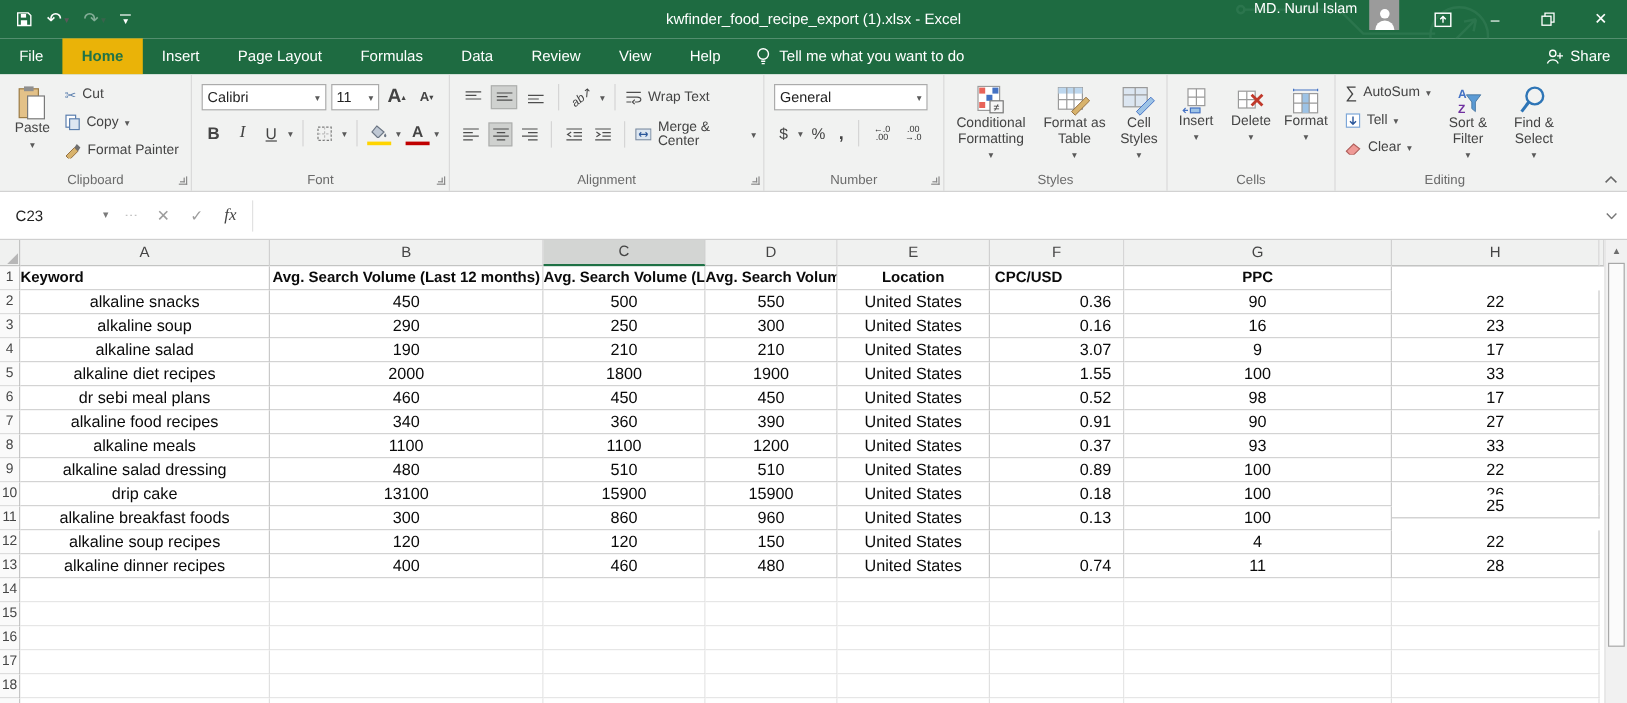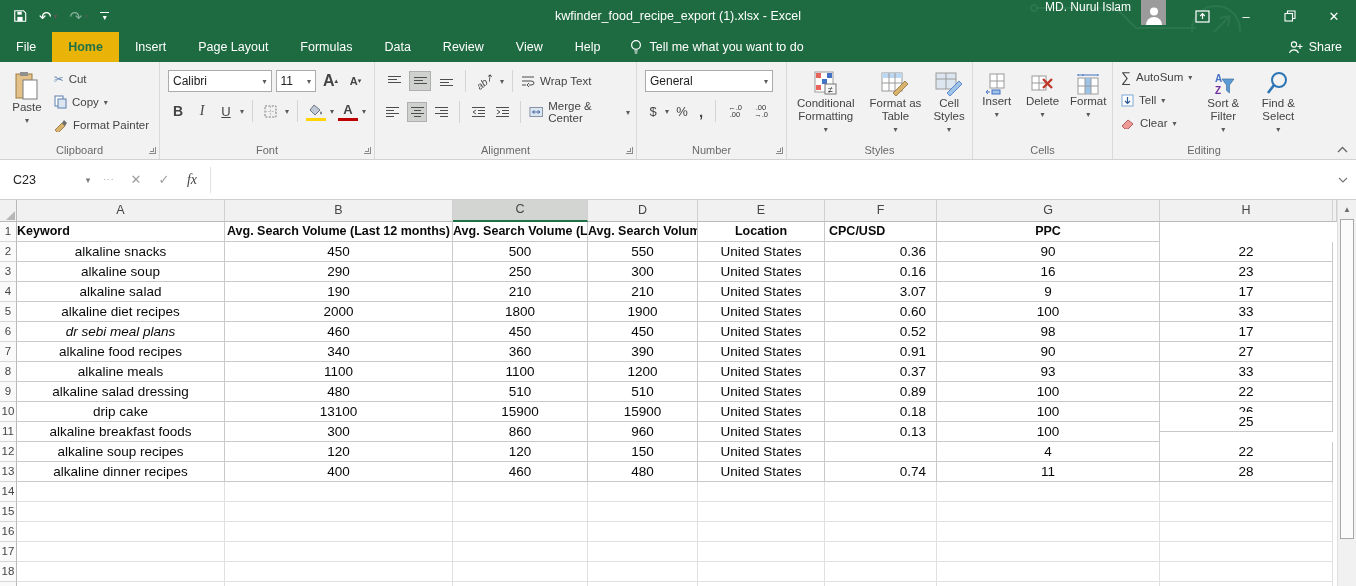--- a/index.html
+++ b/index.html
@@ -588,24 +588,24 @@
     <div class="cell tbl" style="left: 588px; width: 110px; top: 82px; height: 20px; text-align: center;">210</div>
     <div class="cell tbl" style="left: 698px; width: 127px; top: 82px; height: 20px; text-align: center;">United States</div>
     <div class="cell tbl" style="left: 825px; width: 112px; top: 82px; height: 20px; text-align: right; padding-right: 10px;">3.07</div>
     <div class="cell tbl" style="left: 937px; width: 223px; top: 82px; height: 20px; text-align: center;">9</div>
     <div class="cell tbl" style="left: 1160px; width: 173px; top: 82px; height: 20px; text-align: center;">17</div>
     <div class="cell tbl" style="left: 17px; width: 208px; top: 102px; height: 20px; text-align: center;">alkaline diet recipes</div>
     <div class="cell tbl" style="left: 225px; width: 228px; top: 102px; height: 20px; text-align: center;">2000</div>
     <div class="cell tbl" style="left: 453px; width: 135px; top: 102px; height: 20px; text-align: center;">1800</div>
     <div class="cell tbl" style="left: 588px; width: 110px; top: 102px; height: 20px; text-align: center;">1900</div>
     <div class="cell tbl" style="left: 698px; width: 127px; top: 102px; height: 20px; text-align: center;">United States</div>
-    <div class="cell tbl" style="left: 825px; width: 112px; top: 102px; height: 20px; text-align: right; padding-right: 10px;">0.60</div>
+    <div class="cell tbl" style="left: 825px; width: 112px; top: 102px; height: 20px; text-align: right; padding-right: 10px;">1.55</div>
     <div class="cell tbl" style="left: 937px; width: 223px; top: 102px; height: 20px; text-align: center;">100</div>
     <div class="cell tbl" style="left: 1160px; width: 173px; top: 102px; height: 20px; text-align: center;">33</div>
-    <div class="cell tbl" style="left: 17px; width: 208px; top: 122px; height: 20px; text-align: center; font-style: italic;">dr sebi meal plans</div>
+    <div class="cell tbl" style="left: 17px; width: 208px; top: 122px; height: 20px; text-align: center;">dr sebi meal plans</div>
     <div class="cell tbl" style="left: 225px; width: 228px; top: 122px; height: 20px; text-align: center;">460</div>
     <div class="cell tbl" style="left: 453px; width: 135px; top: 122px; height: 20px; text-align: center;">450</div>
     <div class="cell tbl" style="left: 588px; width: 110px; top: 122px; height: 20px; text-align: center;">450</div>
     <div class="cell tbl" style="left: 698px; width: 127px; top: 122px; height: 20px; text-align: center;">United States</div>
     <div class="cell tbl" style="left: 825px; width: 112px; top: 122px; height: 20px; text-align: right; padding-right: 10px;">0.52</div>
     <div class="cell tbl" style="left: 937px; width: 223px; top: 122px; height: 20px; text-align: center;">98</div>
     <div class="cell tbl" style="left: 1160px; width: 173px; top: 122px; height: 20px; text-align: center;">17</div>
     <div class="cell tbl" style="left: 17px; width: 208px; top: 142px; height: 20px; text-align: center;">alkaline food recipes</div>
     <div class="cell tbl" style="left: 225px; width: 228px; top: 142px; height: 20px; text-align: center;">340</div>
     <div class="cell tbl" style="left: 453px; width: 135px; top: 142px; height: 20px; text-align: center;">360</div>

